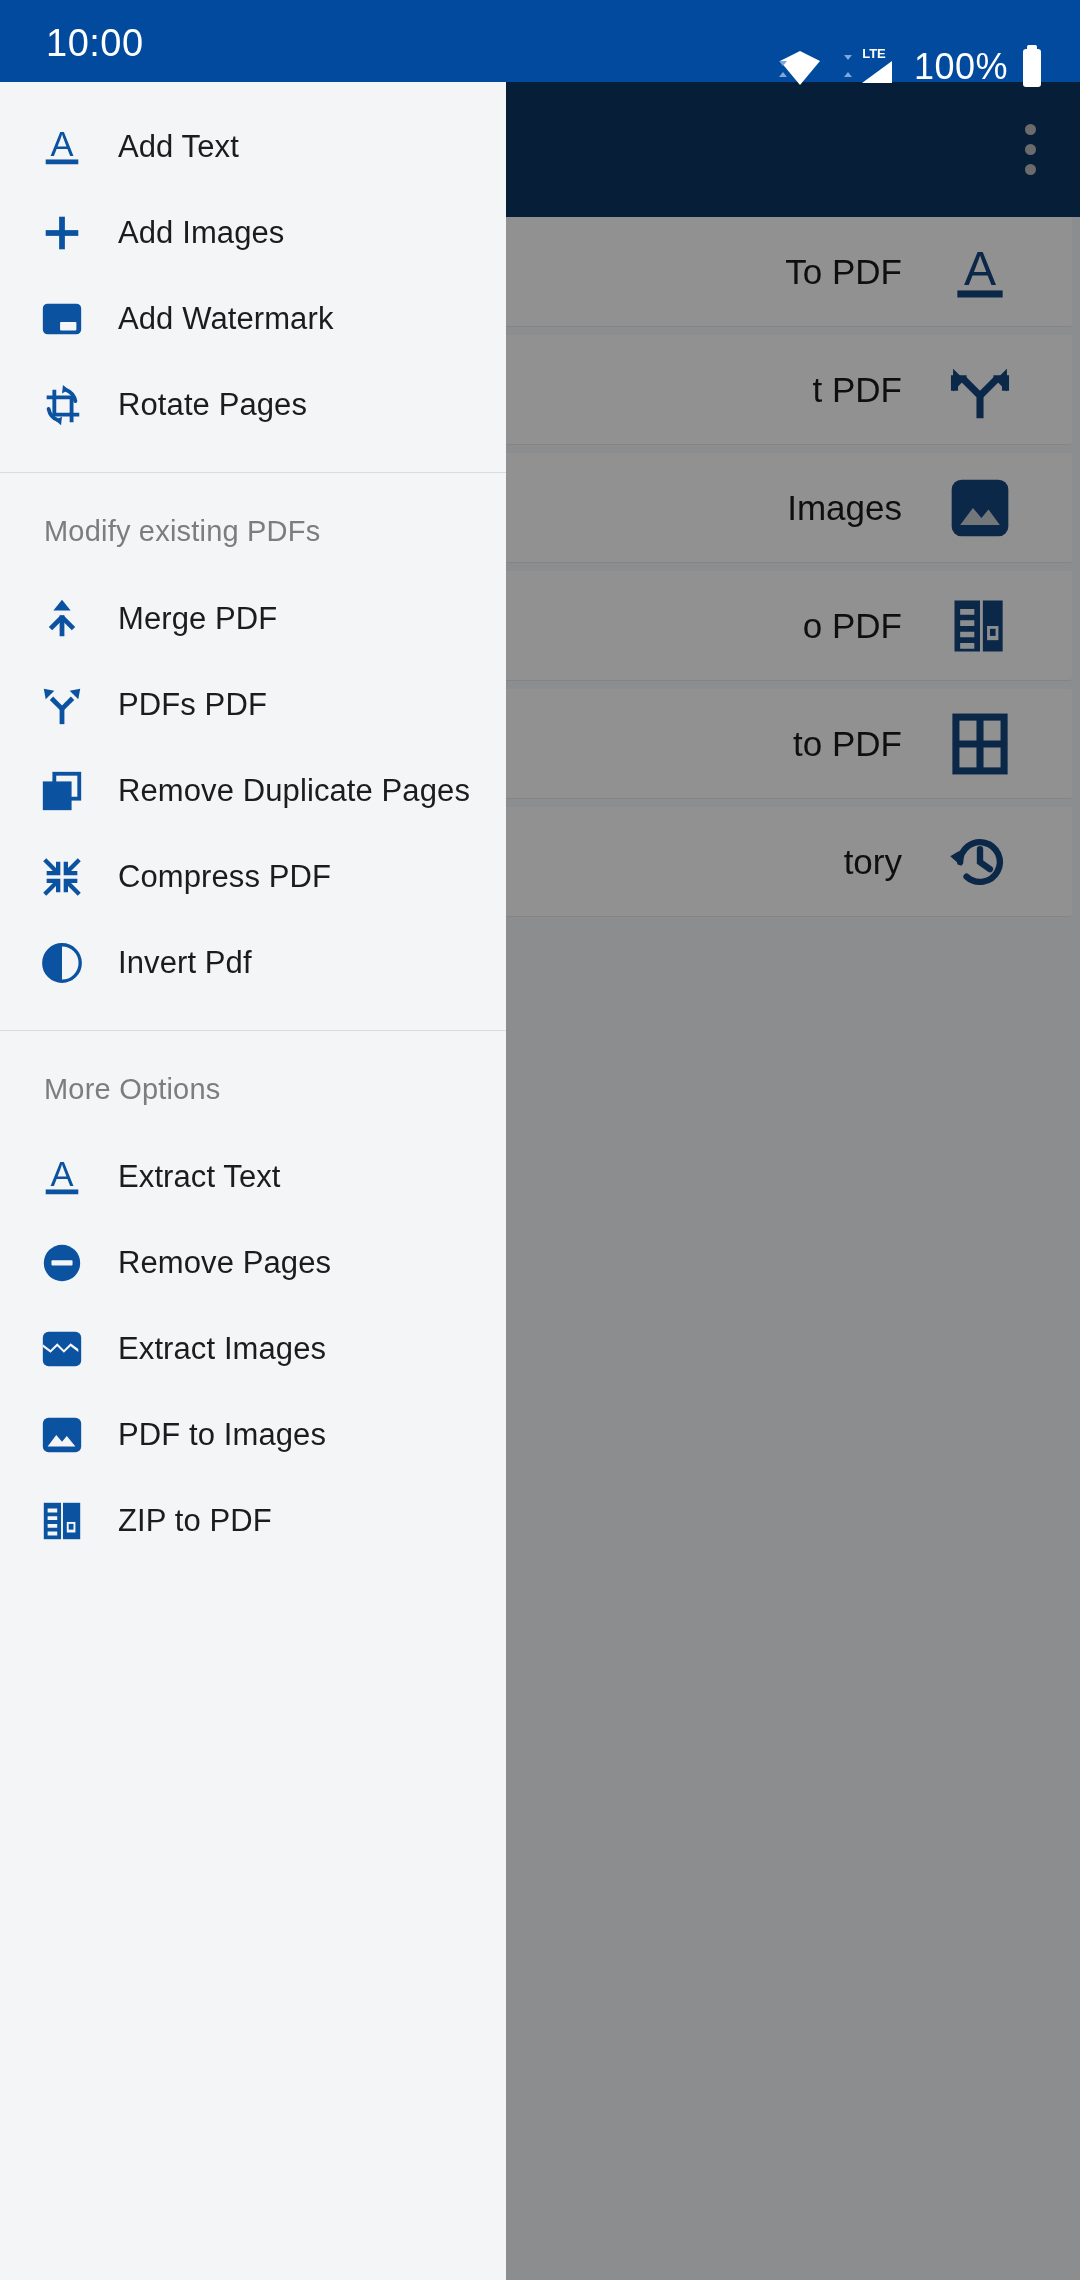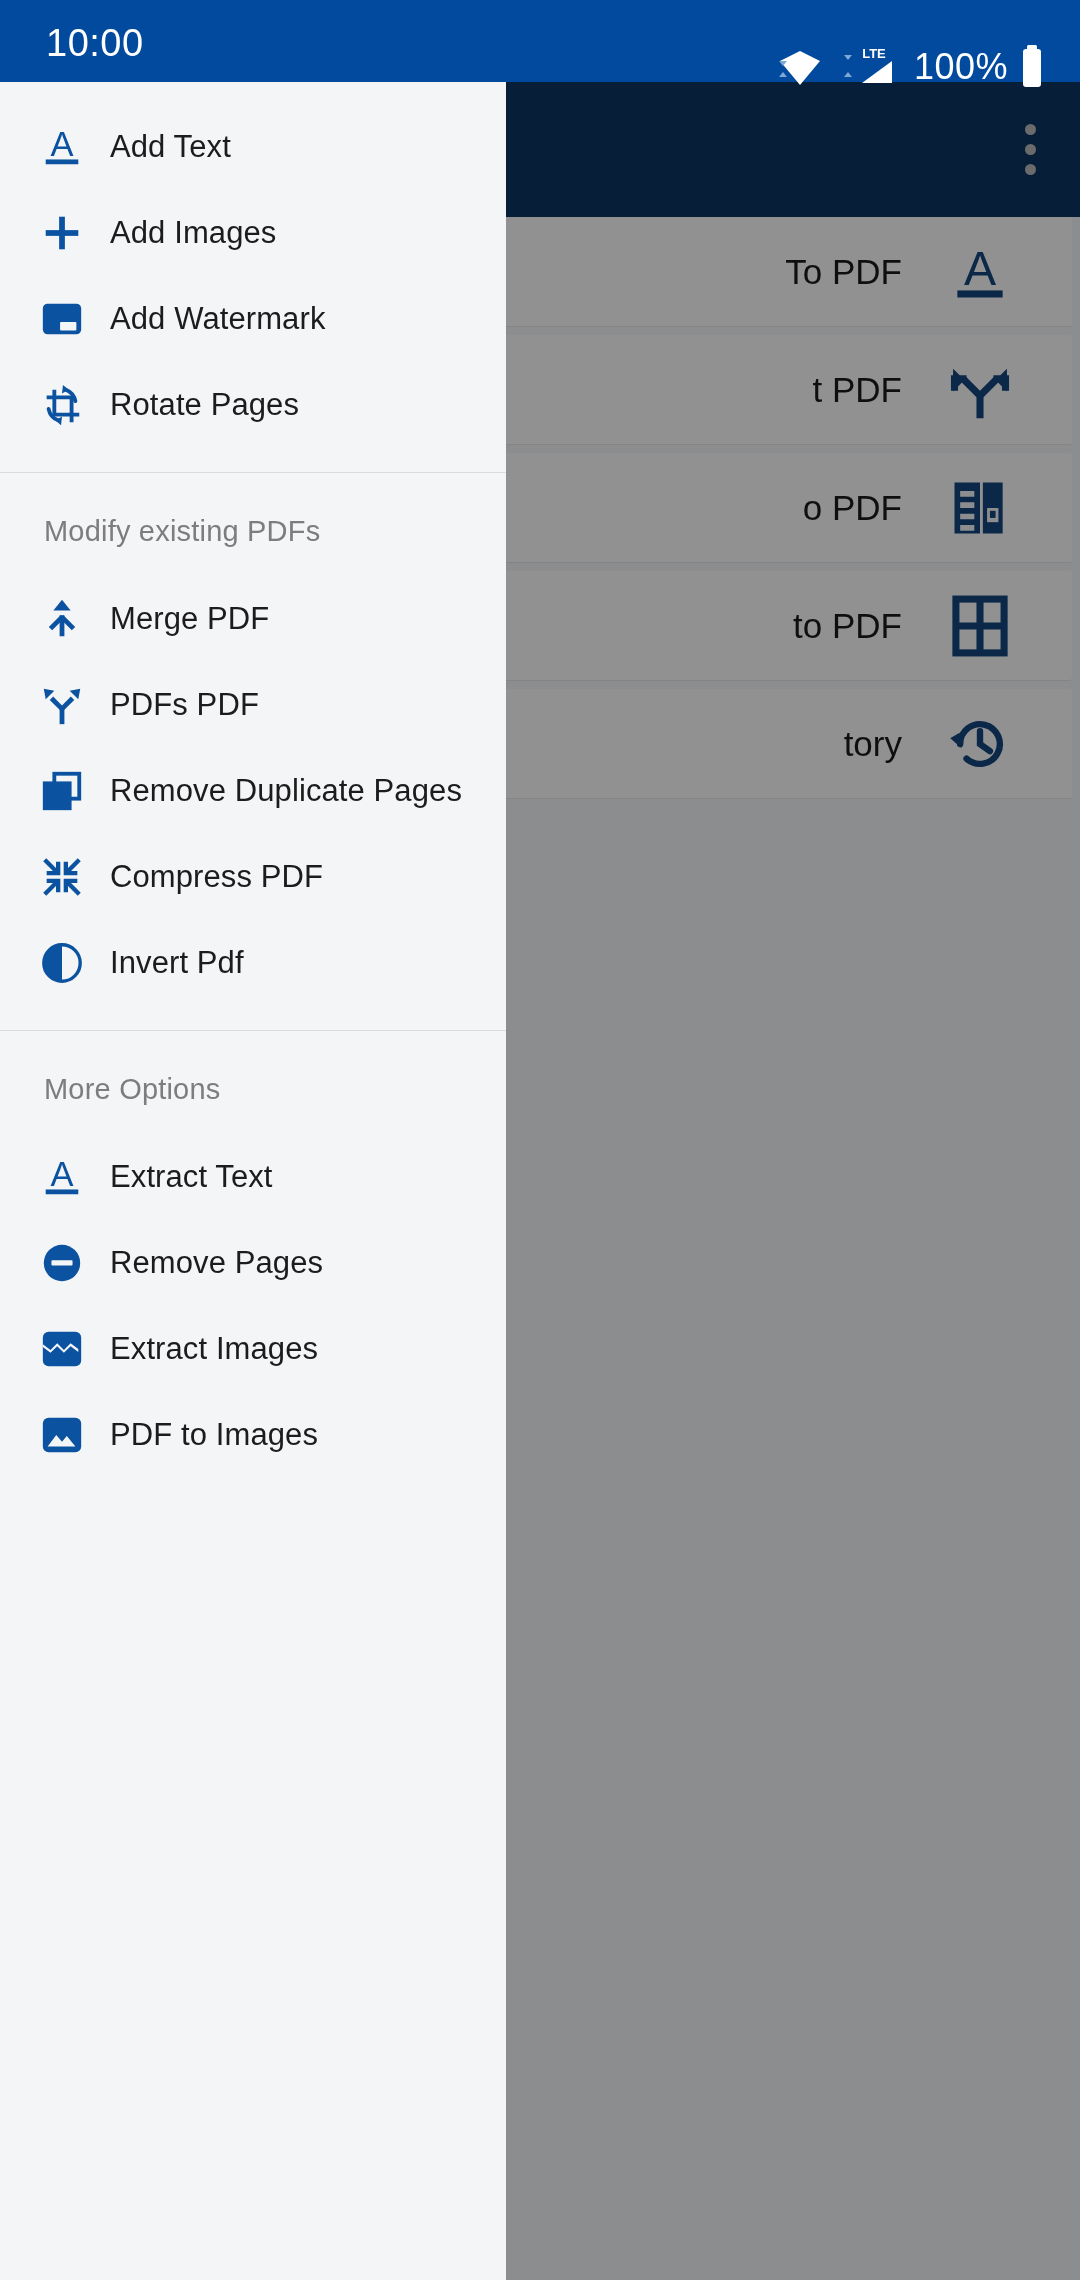--- a/index.html
+++ b/index.html
@@ -83,21 +83,21 @@
     padding-left:22px;
     cursor:pointer;
   }
   .di-icon{
     width:80px; height:56px; flex:0 0 80px;
     display:flex; align-items:center; justify-content:center;
   }
   .di-icon svg{ width:46px; height:46px; display:block; }
   .di-label{
     font-size:31px; color:#1c1c1c;
-    margin-left:8px; white-space:nowrap;
+    margin-left:16px; white-space:nowrap;
     letter-spacing:0.1px;
   }
   .drawer-divider{
     height:1px; background:#dadbdd; margin:24px 0 0 0;
   }
   .drawer-section{
     font-size:29px; color:#7d7d7d;
     padding:42px 0 28px 44px;
     letter-spacing:0.2px;
   }
@@ -135,20 +135,29 @@
           <path d="M24 44 V28 L12 16"></path>
             <path d="M24 28 L36 16"></path>
           <path d="M12 16 h-6 v6" stroke-linecap="square"></path>
             <path d="M36 16 h6 v6" stroke-linecap="square"></path>
           <path d="M5 9 l8 8 -8 8z" fill="#15467e" stroke="none"></path>
           <path d="M43 9 l-8 8 8 8z" fill="#15467e" stroke="none"></path>
         </svg>
       </div>
     </div>
 
+    <div class="bg-card">
+      <div class="bg-label">Images</div>
+      <div class="bg-icon">
+        <svg viewBox="0 0 48 48">
+            <rect x="4" y="4" width="40" height="40" rx="7" fill="#15467e"></rect>
+            <path d="M10 36 l9-12 6 7 5-6 8 11z" fill="#c9cdd2"></path>
+          </svg>
+      </div>
+    </div>
 
     <div class="bg-card">
       <div class="bg-label">o PDF</div>
       <div class="bg-icon">
         <svg viewBox="0 0 48 48">
           <path d="M6 6 h18 v36 H6z" fill="#15467e"></path>
           <path d="M10 12 h10 v4 H10z M10 20 h10 v4 H10z M10 28 h10 v4 H10z M10 36 h10 v4 H10z" fill="#f2f3f5"></path>
           <path d="M26 6 h14 v36 H26z" fill="#15467e"></path>
           <rect x="29" y="24" width="8" height="10" fill="#f2f3f5"></rect>
           <rect x="31" y="26" width="4" height="5" fill="#15467e"></rect>
@@ -368,16 +377,28 @@
       <div class="drawer-item">
         <span class="di-icon">
           <svg viewBox="0 0 48 48">
               <rect x="4" y="6" width="40" height="36" rx="6" fill="#0b52a0"></rect>
               <path d="M9 36 l9-12 6 7 5-6 9 11z" fill="#f4f5f7"></path>
             </svg>
         </span>
         <span class="di-label">PDF to Images</span>
       </div>
 
+      <div class="drawer-item">
+        <span class="di-icon">
+          <svg viewBox="0 0 48 48">
+            <path d="M5 5 h18 v38 H5z" fill="#0b52a0"></path>
+            <path d="M9 11 h10 v4 H9z M9 19 h10 v4 H9z M9 27 h10 v4 H9z M9 35 h10 v4 H9z" fill="#f4f5f7"></path>
+            <path d="M25 5 h18 v38 H25z" fill="#0b52a0"></path>
+            <rect x="29" y="25" width="9" height="11" fill="#f4f5f7"></rect>
+            <rect x="31" y="27" width="5" height="6" fill="#0b52a0"></rect>
+          </svg>
+        </span>
+        <span class="di-label">ZIP to PDF</span>
+      </div>
     </div>
 
   </div>
 </div>
 
 </body></html>

